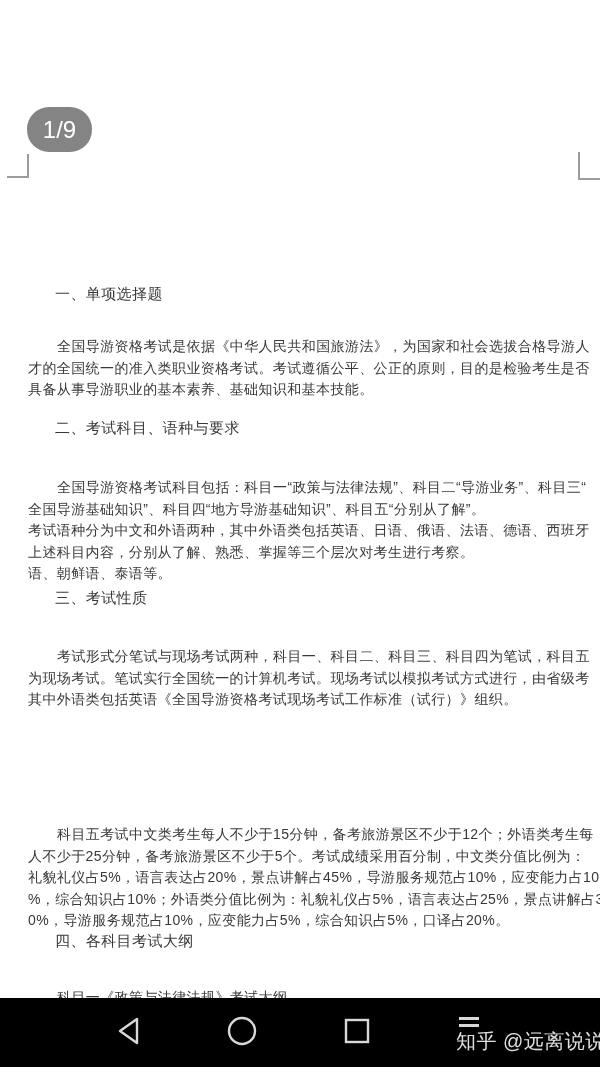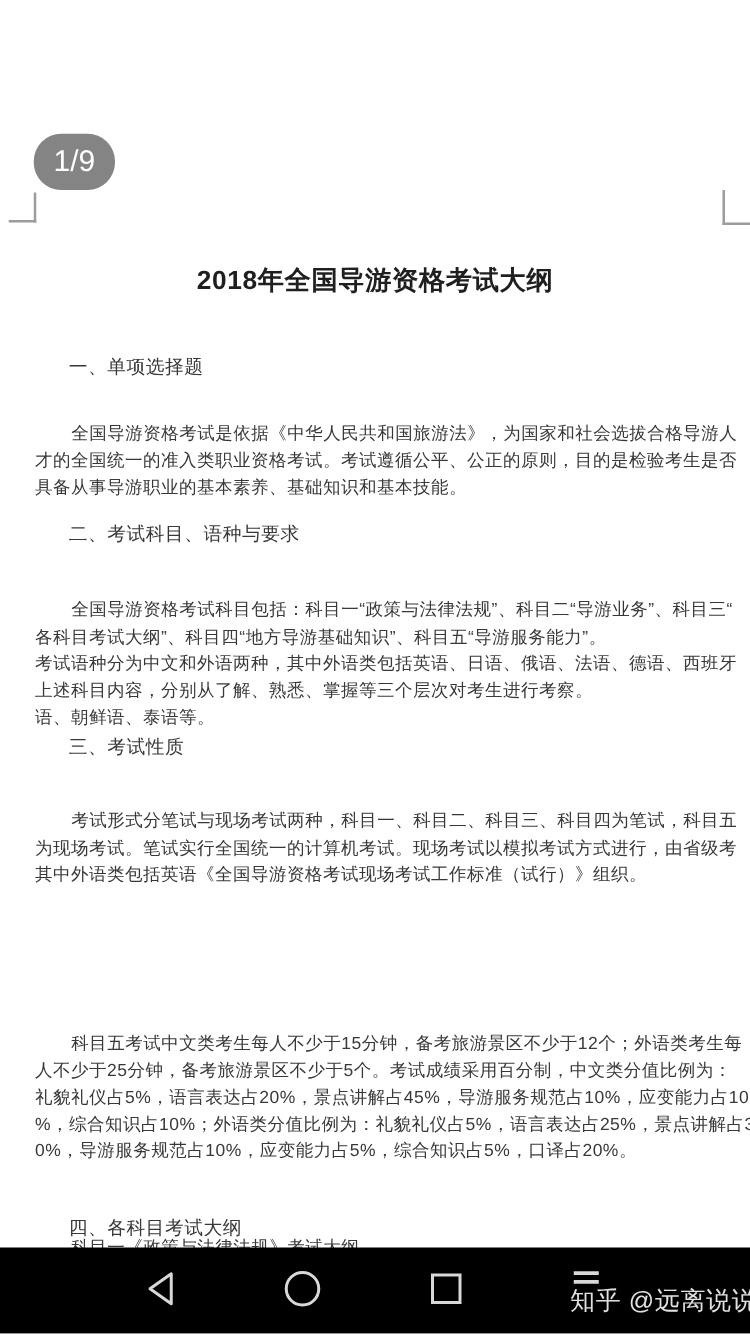--- a/index.html
+++ b/index.html
@@ -49,53 +49,52 @@
 </head>
 <body>
 
 <div class="canvas">
 
   <div class="badge">1/9</div>
 
   <div class="crop-left"></div>
   <div class="crop-right"></div>
 
-  <div class="title">2018年全国导游资格考试大纲</div>
 
   <div class="hd" style="top:283px">一、单项选择题</div>
   <div class="para" style="top:336px">
     <span class="ln ind">全国导游资格考试是依据《中华人民共和国旅游法》，为国家和社会选拔合格导游人</span>
     <span class="ln">才的全国统一的准入类职业资格考试。考试遵循公平、公正的原则，目的是检验考生是否</span>
     <span class="ln">具备从事导游职业的基本素养、基础知识和基本技能。</span>
   </div>
 
   <div class="hd" style="top:417px">二、考试科目、语种与要求</div>
   <div class="para" style="top:477px">
     <span class="ln ind">全国导游资格考试科目包括：科目一“政策与法律法规”、科目二“导游业务”、科目三“</span>
-    <span class="ln">各科目考试大纲”、科目四“地方导游基础知识”、科目五“导游服务能力”。</span>
+    <span class="ln">全国导游基础知识”、科目四“地方导游基础知识”、科目五“分别从了解”。</span>
     <span class="ln">考试语种分为中文和外语两种，其中外语类包括英语、日语、俄语、法语、德语、西班牙</span>
     <span class="ln">上述科目内容，分别从了解、熟悉、掌握等三个层次对考生进行考察。</span>
     <span class="ln">语、朝鲜语、泰语等。</span>
   </div>
 
   <div class="hd" style="top:587px">三、考试性质</div>
   <div class="para" style="top:646px">
     <span class="ln ind">考试形式分笔试与现场考试两种，科目一、科目二、科目三、科目四为笔试，科目五</span>
     <span class="ln">为现场考试。笔试实行全国统一的计算机考试。现场考试以模拟考试方式进行，由省级考</span>
     <span class="ln">其中外语类包括英语《全国导游资格考试现场考试工作标准（试行）》组织。</span>
   </div>
   <div class="para" style="top:824px">
     <span class="ln ind">科目五考试中文类考生每人不少于15分钟，备考旅游景区不少于12个；外语类考生每</span>
     <span class="ln">人不少于25分钟，备考旅游景区不少于5个。考试成绩采用百分制，中文类分值比例为：</span>
     <span class="ln">礼貌礼仪占5%，语言表达占20%，景点讲解占45%，导游服务规范占10%，应变能力占10</span>
     <span class="ln">%，综合知识占10%；外语类分值比例为：礼貌礼仪占5%，语言表达占25%，景点讲解占3</span>
     <span class="ln">0%，导游服务规范占10%，应变能力占5%，综合知识占5%，口译占20%。</span>
   </div>
 
-  <div class="hd" style="top:972px">四、各科目考试大纲</div>
+  <div class="hd" style="top:930px">四、各科目考试大纲</div>
   <div class="para" style="top:987px">
     <span class="ln ind">科目一《政策与法律法规》考试大纲</span>
   </div>
 
   <div class="navbar"></div>
 
   <div class="navbtn" style="left:115px; top:1015px">
     <span>
       <svg width="30" height="32" viewBox="0 0 30 32">
         <polygon points="22,4 22,28 5,16" fill="none" stroke="#d8d8d8" stroke-width="2.4" stroke-linejoin="round"></polygon>

